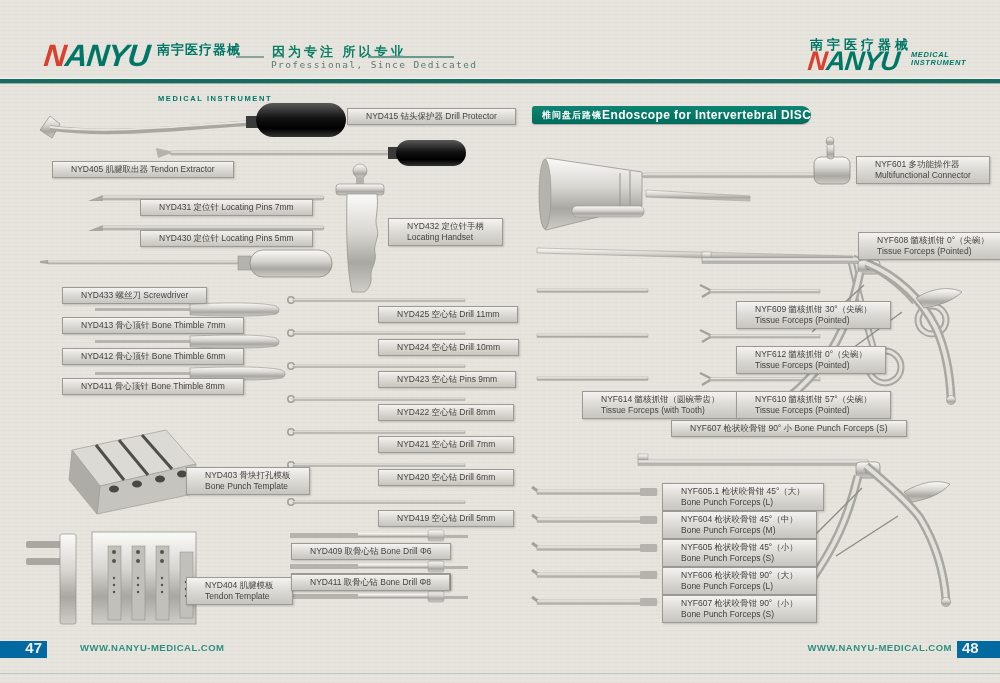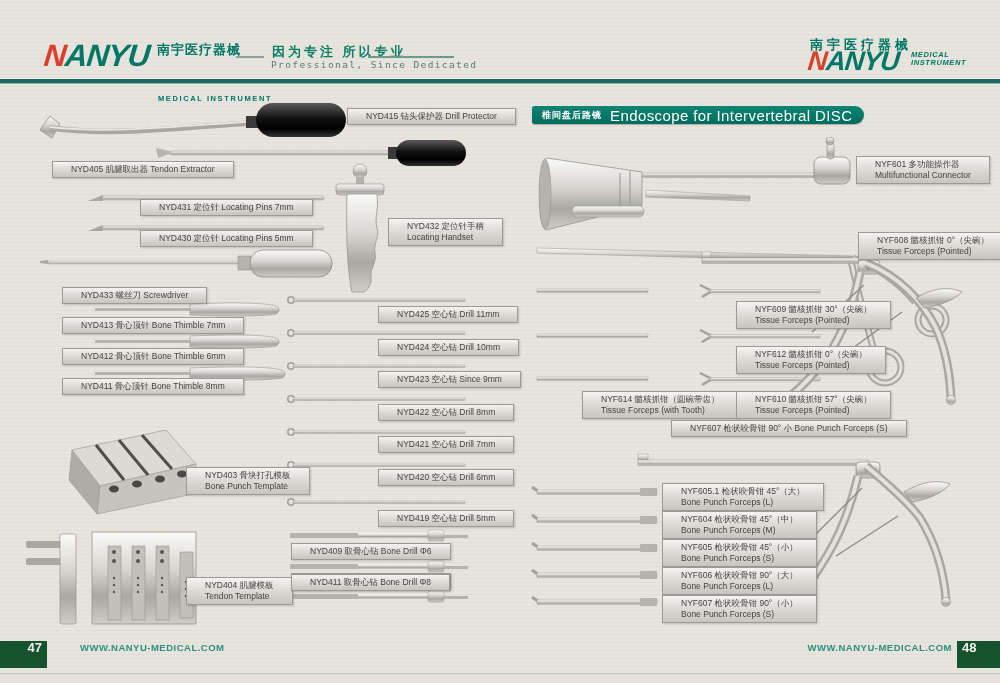--- a/index.html
+++ b/index.html
@@ -20,33 +20,33 @@
   .tag-dash{position:absolute;left:236px;top:56px;width:28px;height:2px;background:#8aa39b;}
   .tag-cn{position:absolute;left:272px;top:43px;font-size:13px;font-weight:bold;color:#0c7f67;letter-spacing:3px;}
   .tag-rule{position:absolute;left:368px;top:56px;width:86px;height:2px;background:#6d9a90;}
   .tag-en{position:absolute;left:271px;top:59px;font-size:9.5px;color:#5d7a72;letter-spacing:1.4px;
         font-family:"DejaVu Sans Mono",monospace;}
   .brand-right-cn{position:absolute;left:810px;top:36px;font-size:13px;font-weight:bold;color:#007766;letter-spacing:4px;}
   .brand-right-word{left:808px;top:46px;font-size:27px;transform:skewX(-6deg);}
   .brand-right-sub{position:absolute;left:911px;top:51px;font-size:7.5px;font-weight:bold;color:#007766;
         letter-spacing:.6px;font-style:italic;line-height:8px;}
   
-  .section-bar{position:absolute;left:532px;top:106px;height:18px;display:flex;align-items:center;gap:8px;
-        padding:0 12px 0 10px;border-radius:3px 10px 10px 3px;color:#fff;
+  .section-bar{position:absolute;left:532px;top:106px;height:18px;display:flex;align-items:center;
+        padding:0 0 0 10px;border-radius:3px 10px 10px 3px;color:#fff;
         background:linear-gradient(180deg,#0d8572 0%,#006c5d 100%);box-shadow:0 1px 1px rgba(0,0,0,.25);}
   .section-bar .cn{font-size:9px;font-weight:bold;letter-spacing:1px;}
-  .section-bar .en{font-size:15px;font-weight:normal;letter-spacing:.4px;}
+  .section-bar .en{font-size:12px;font-weight:bold;letter-spacing:.4px;}
   
   .lbl{position:absolute;background:linear-gradient(180deg,#f4f3f0 0%,#dedcd7 45%,#c7c5bf 100%);
         border:1px solid #9c9a94;box-shadow:1px 1px 2px rgba(0,0,0,.18);
         font-size:8.5px;line-height:11px;padding:2px 18px;white-space:nowrap;color:#44433f;}
   
   .rule-bottom{position:absolute;left:0;top:673px;width:1000px;height:1px;background:#bcc8c3;}
-  .pagenum{position:absolute;top:641px;height:27px;line-height:13px;background:#14532d;color:#f0efec;
-        font-size:13px;font-weight:bold;}
+  .pagenum{position:absolute;top:641px;height:17px;line-height:13px;background:#0369a1;color:#f0efec;
+        font-size:15px;font-weight:bold;}
   .pagenum.left{left:0;width:42px;text-align:right;padding-right:5px;}
   .pagenum.right{left:957px;width:43px;text-align:left;padding-left:5px;}
   .url{position:absolute;top:642px;font-size:9.5px;font-weight:bold;color:#2f8f7f;letter-spacing:.5px;margin-left:32px;}
   .url.left{left:48px;}
   .url.right{right:48px;}
 </style>
 </head>
 <body>
 
 <div class="page">
@@ -331,21 +331,21 @@
   <div class="lbl" style="left:388px;top:218px">
     <div>NYD432 定位针手柄</div>
     <div>Locating Handset</div>
   </div>
   <div class="lbl" style="left:62px;top:287px">NYD433 螺丝刀 Screwdriver</div>
   <div class="lbl" style="left:62px;top:317px">NYD413 骨心顶针 Bone Thimble 7mm</div>
   <div class="lbl" style="left:62px;top:348px">NYD412 骨心顶针 Bone Thimble 6mm</div>
   <div class="lbl" style="left:62px;top:378px">NYD411 骨心顶针 Bone Thimble 8mm</div>
   <div class="lbl" style="left:378px;top:306px">NYD425 空心钻 Drill 11mm</div>
   <div class="lbl" style="left:378px;top:339px">NYD424 空心钻 Drill 10mm</div>
-  <div class="lbl" style="left:378px;top:371px">NYD423 空心钻 Since 9mm</div>
+  <div class="lbl" style="left:378px;top:371px">NYD423 空心钻 Pins 9mm</div>
   <div class="lbl" style="left:378px;top:404px">NYD422 空心钻 Drill 8mm</div>
   <div class="lbl" style="left:378px;top:436px">NYD421 空心钻 Drill 7mm</div>
   <div class="lbl" style="left:378px;top:469px">NYD420 空心钻 Drill 6mm</div>
   <div class="lbl" style="left:378px;top:510px">NYD419 空心钻 Drill 5mm</div>
   <div class="lbl" style="left:186px;top:467px">
     <div>NYD403 骨块打孔模板</div>
     <div>Bone Punch Template</div>
   </div>
   <div class="lbl" style="left:186px;top:577px">
     <div>NYD404 肌腱模板</div>

